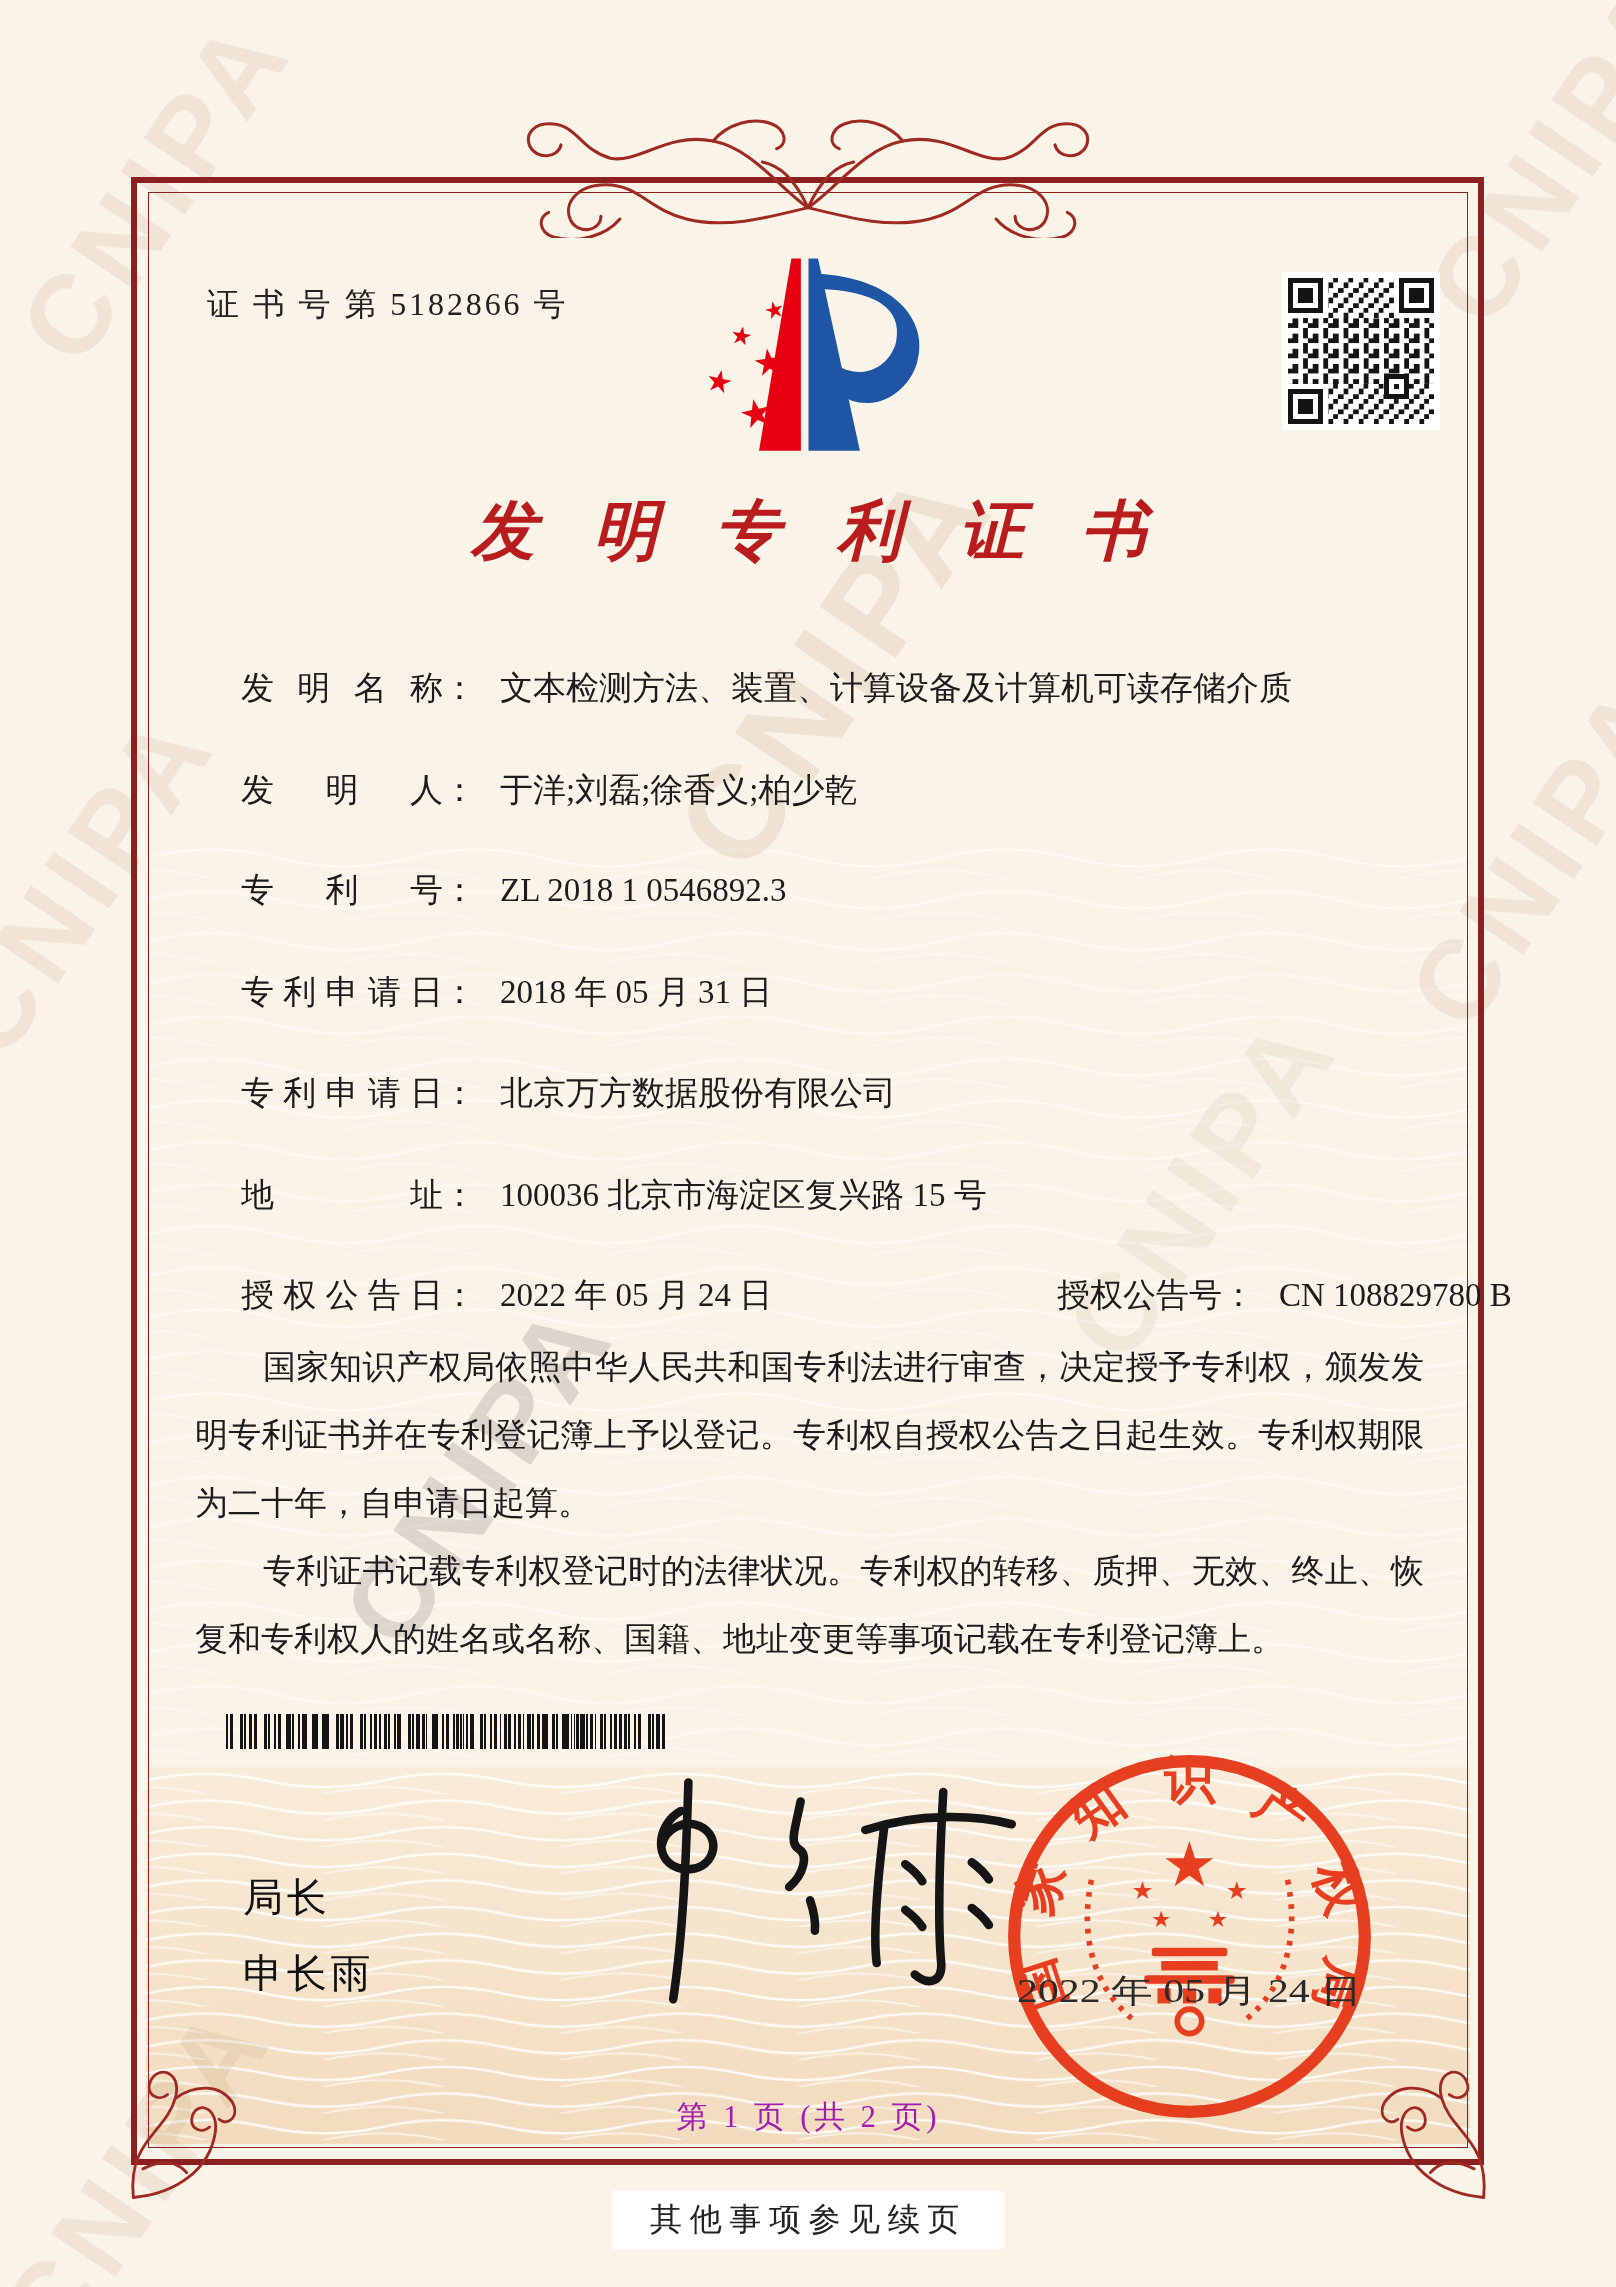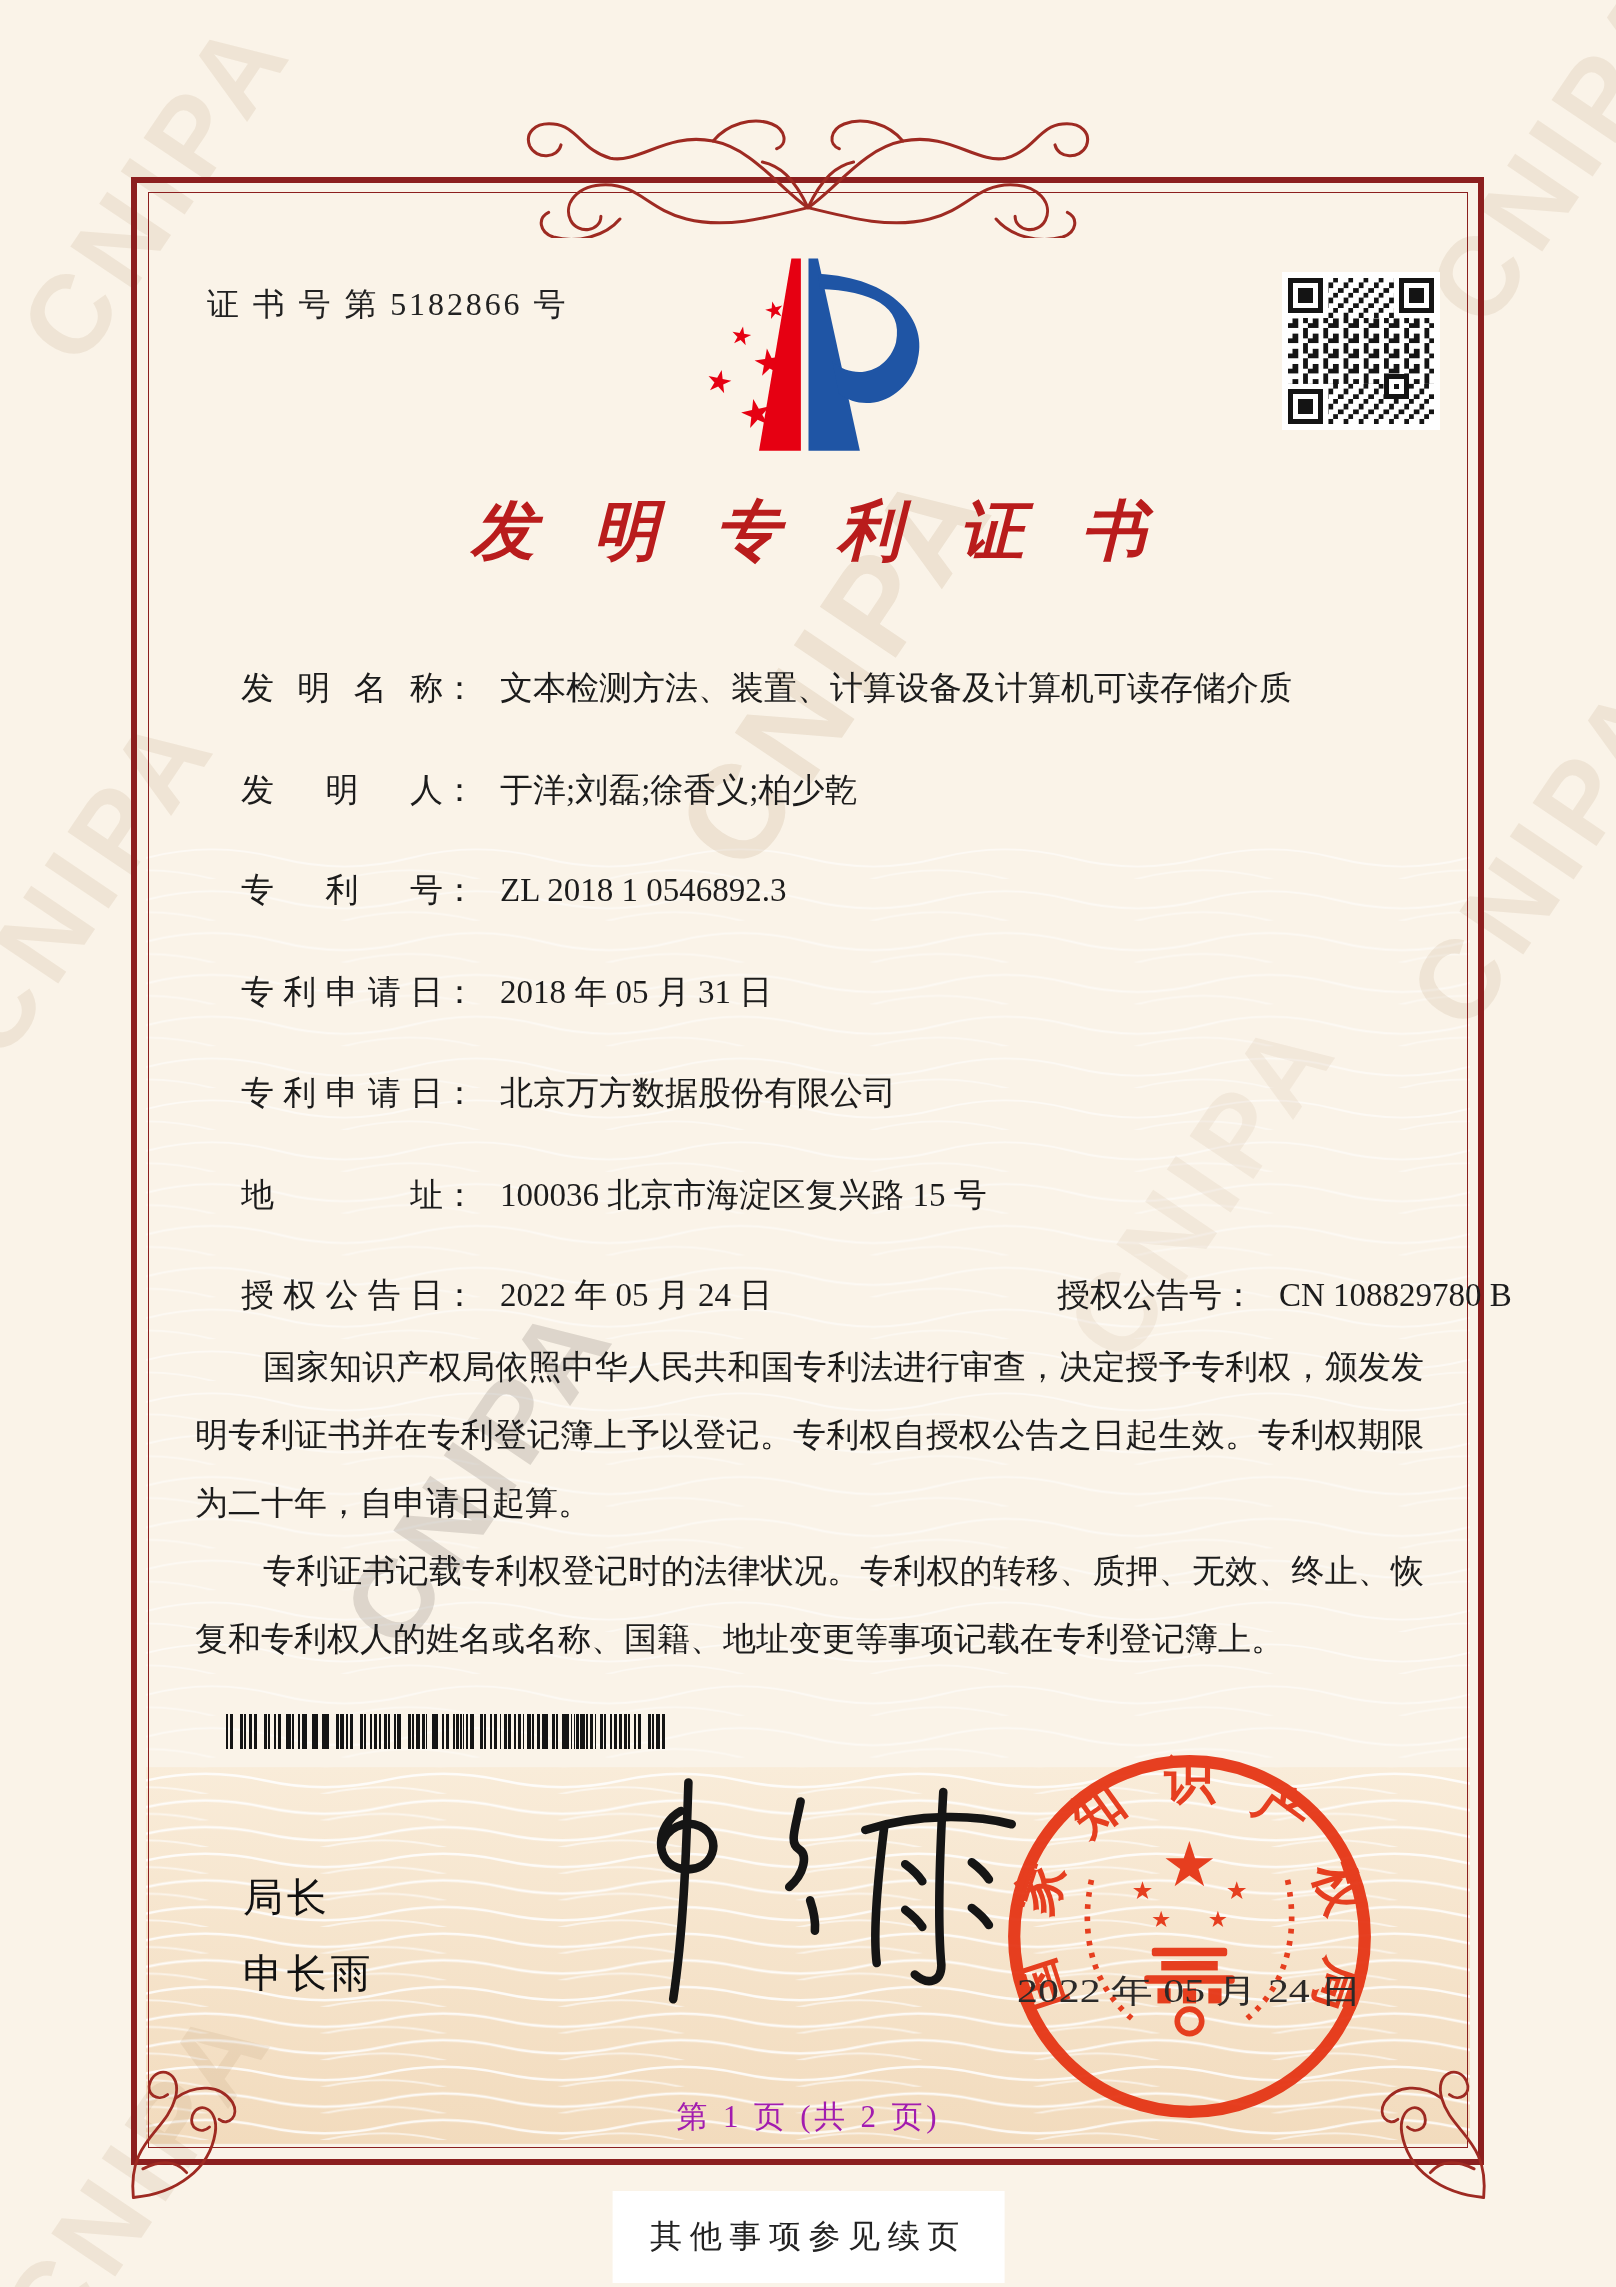--- a/index.html
+++ b/index.html
@@ -77,21 +77,21 @@
   .signer-title{position:absolute;left:243px;top:1870px;font-size:40px;color:#111;letter-spacing:3.8px;}
   .signer-name{position:absolute;left:243px;top:1946px;font-size:40px;color:#111;letter-spacing:3.8px;}
   .signature{position:absolute;left:599px;top:1771px;}
   .seal{position:absolute;left:1001px;top:1748px;}
   .footer-page{
     position:absolute;left:50%;top:2096px;transform:translateX(-50%);
     font-size:31px;color:#a21caf;letter-spacing:3.8px;
   }
   .continuation{
     position:absolute;left:50%;top:2191px;transform:translateX(-50%);
-    background:#ffffff;padding:24px 38px;
+    background:#ffffff;padding:7px 38px;
     font-size:32px;color:#222;letter-spacing:7.6px;white-space:nowrap;
   }
 </style>
 </head>
 <body>
 
 <div class="page">
 
   <svg class="waves waves-soft" width="1324" height="932" viewBox="0 0 1392 980">
     <defs>

